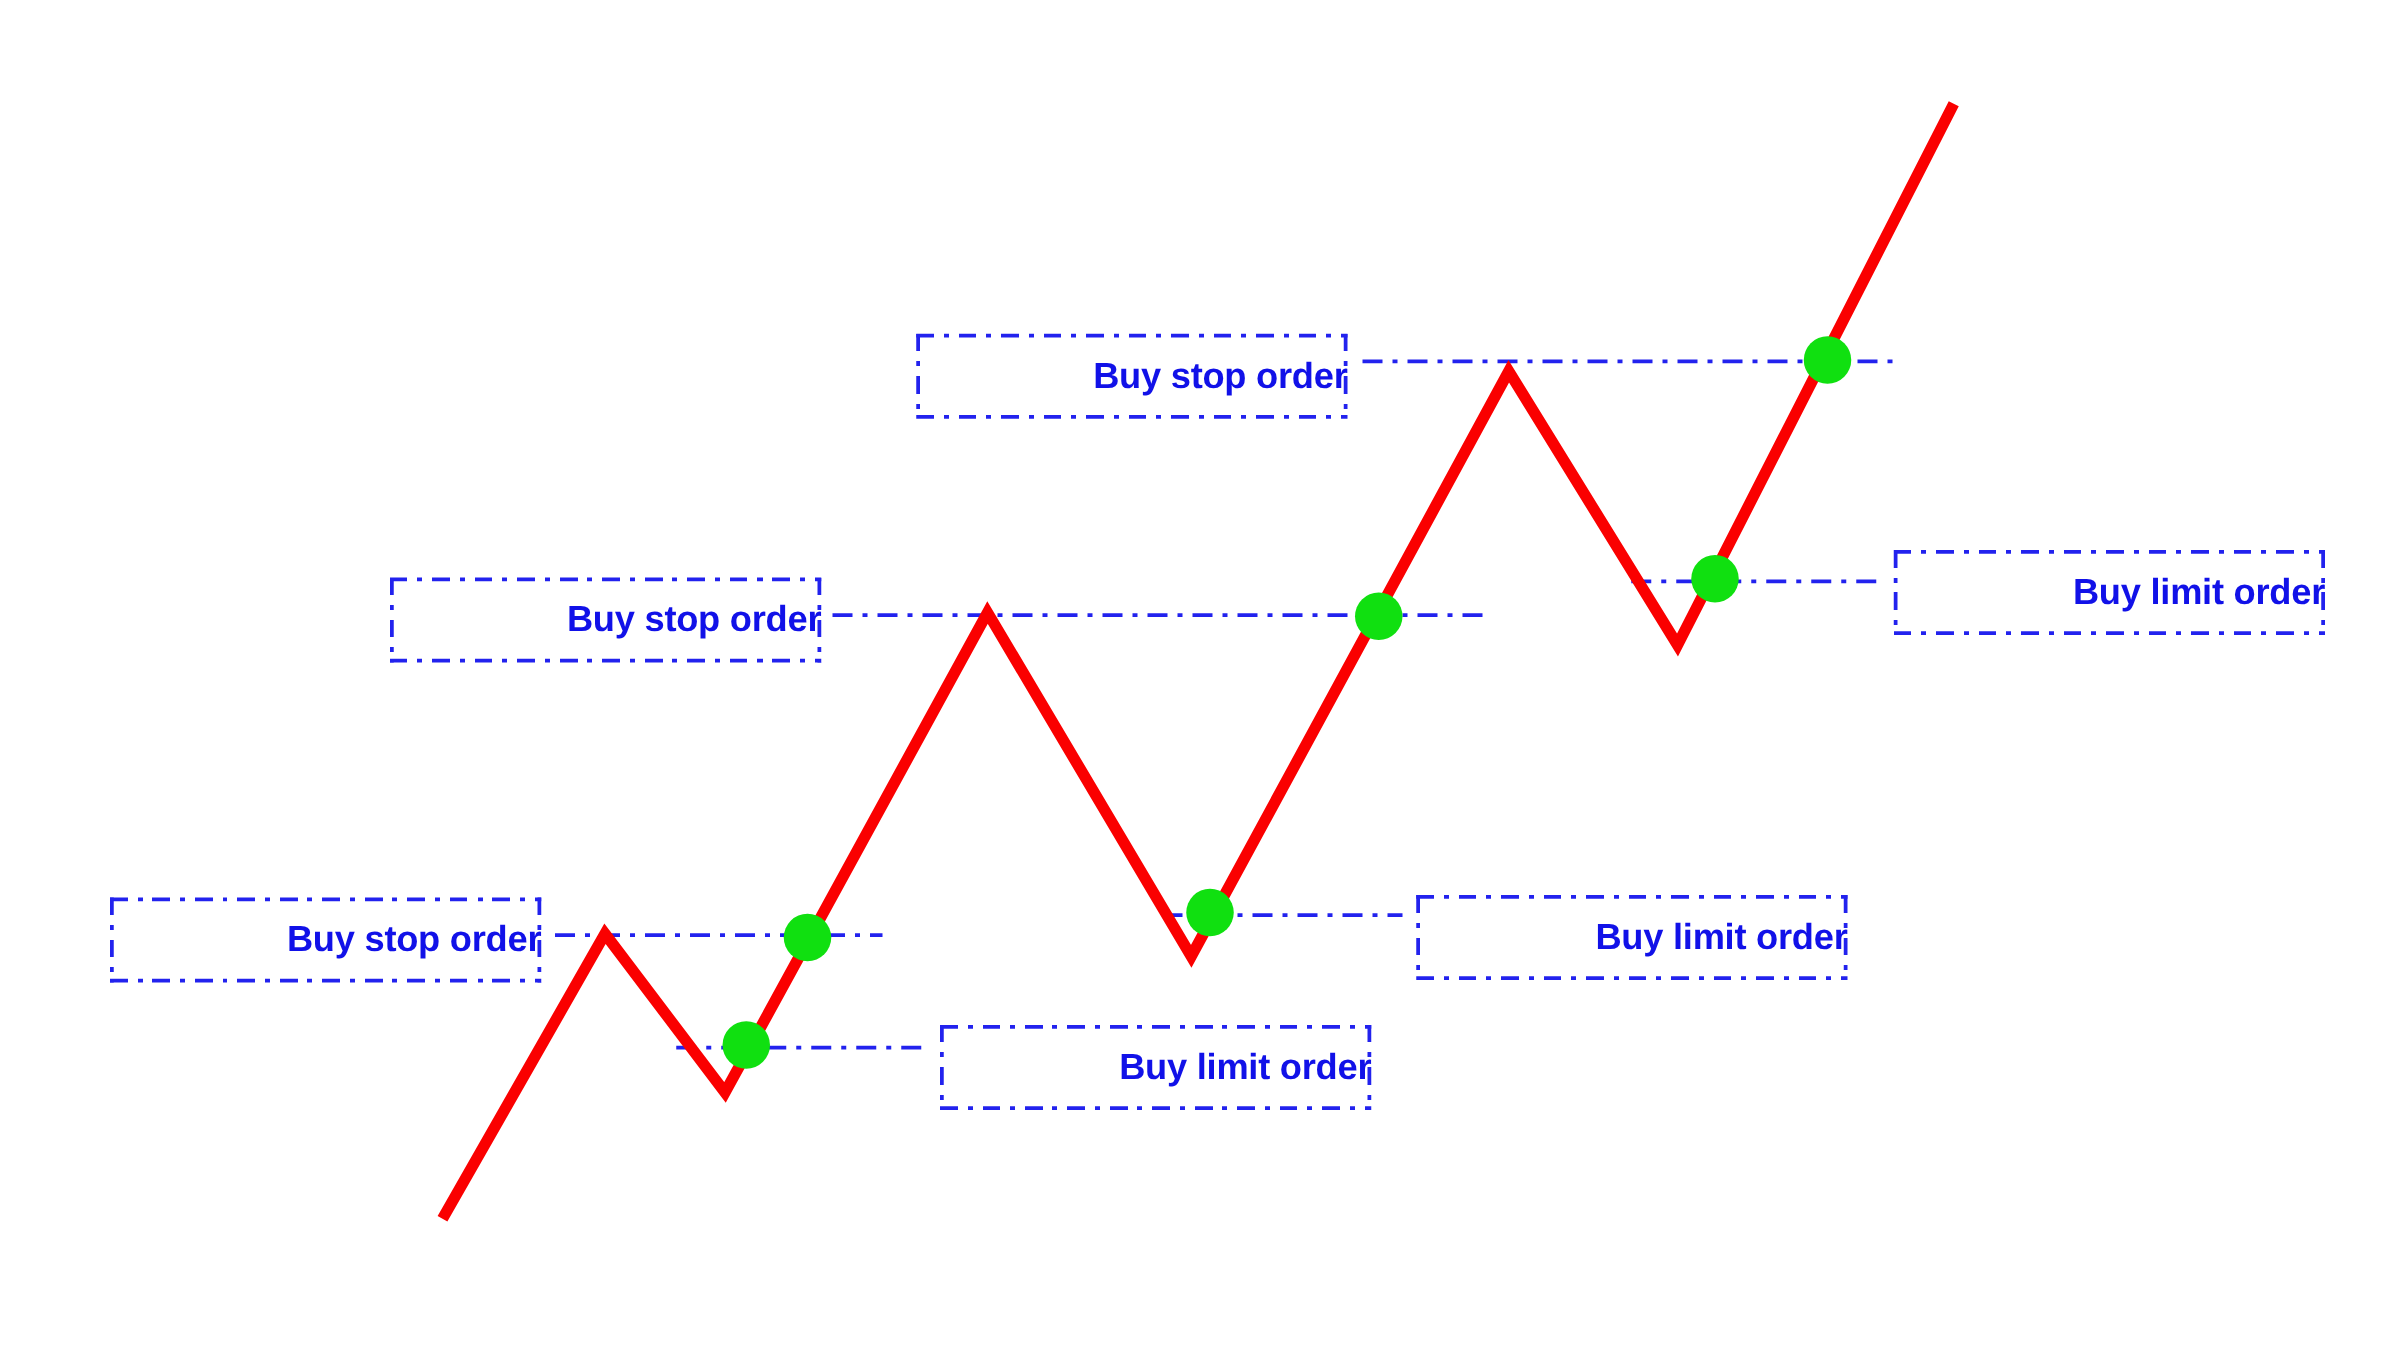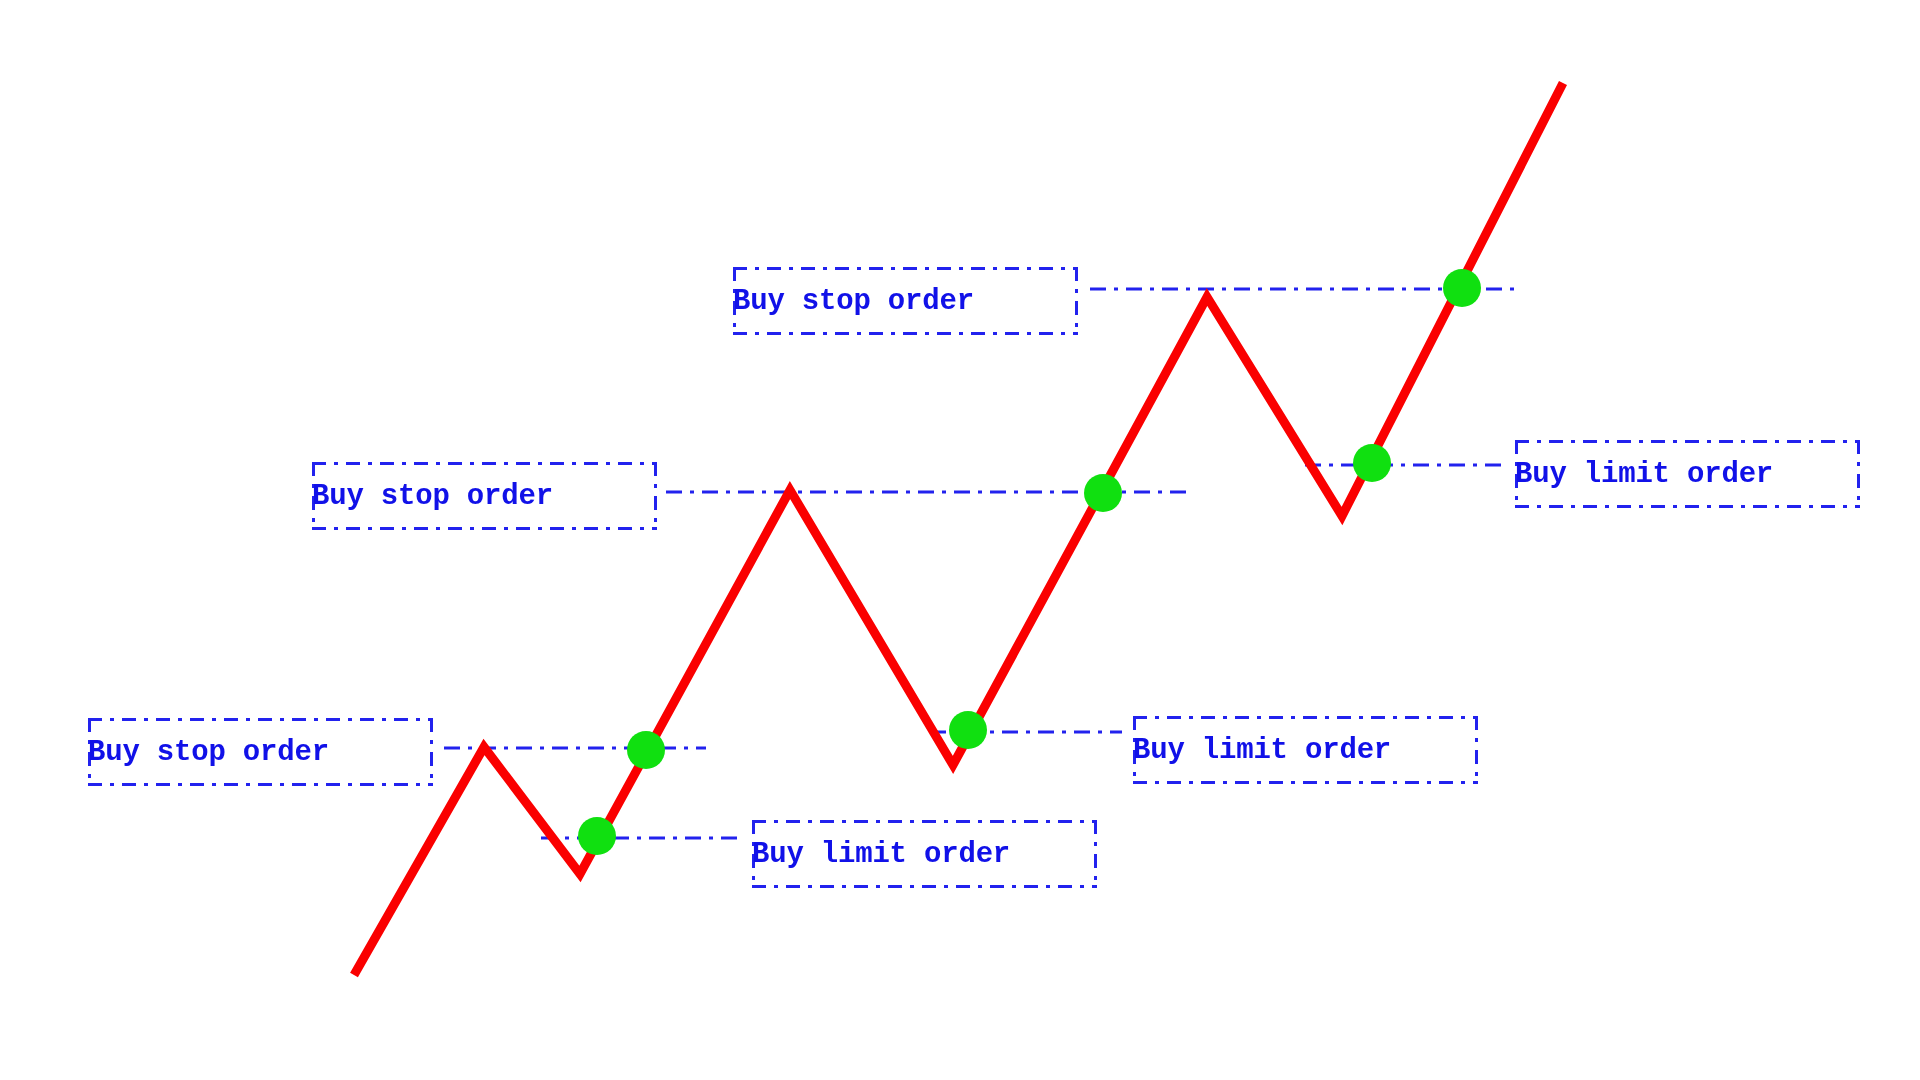--- a/index.html
+++ b/index.html
@@ -29,27 +29,27 @@
     top: 0;
     width: 1920px;
     height: 1080px;
     display: block;
   }
   .order-label {
     position: absolute;
     box-sizing: border-box;
     display: flex;
     align-items: center;
-    justify-content: flex-start;
+    justify-content: flex-end;
     border-width: 2.5px;
     border-style: dashed;
     border-color: #2222ee;
     background: transparent;
     color: #1111e8;
-    font-family: Liberation Mono, monospace;
+    font-family: Liberation Sans, sans-serif;
     font-weight: bold;
     font-size: 29px;
     letter-spacing: -0.2px;
     white-space: nowrap;
     line-height: 1;
   }
   
   .order-label {
     border: none;
     background-image:

